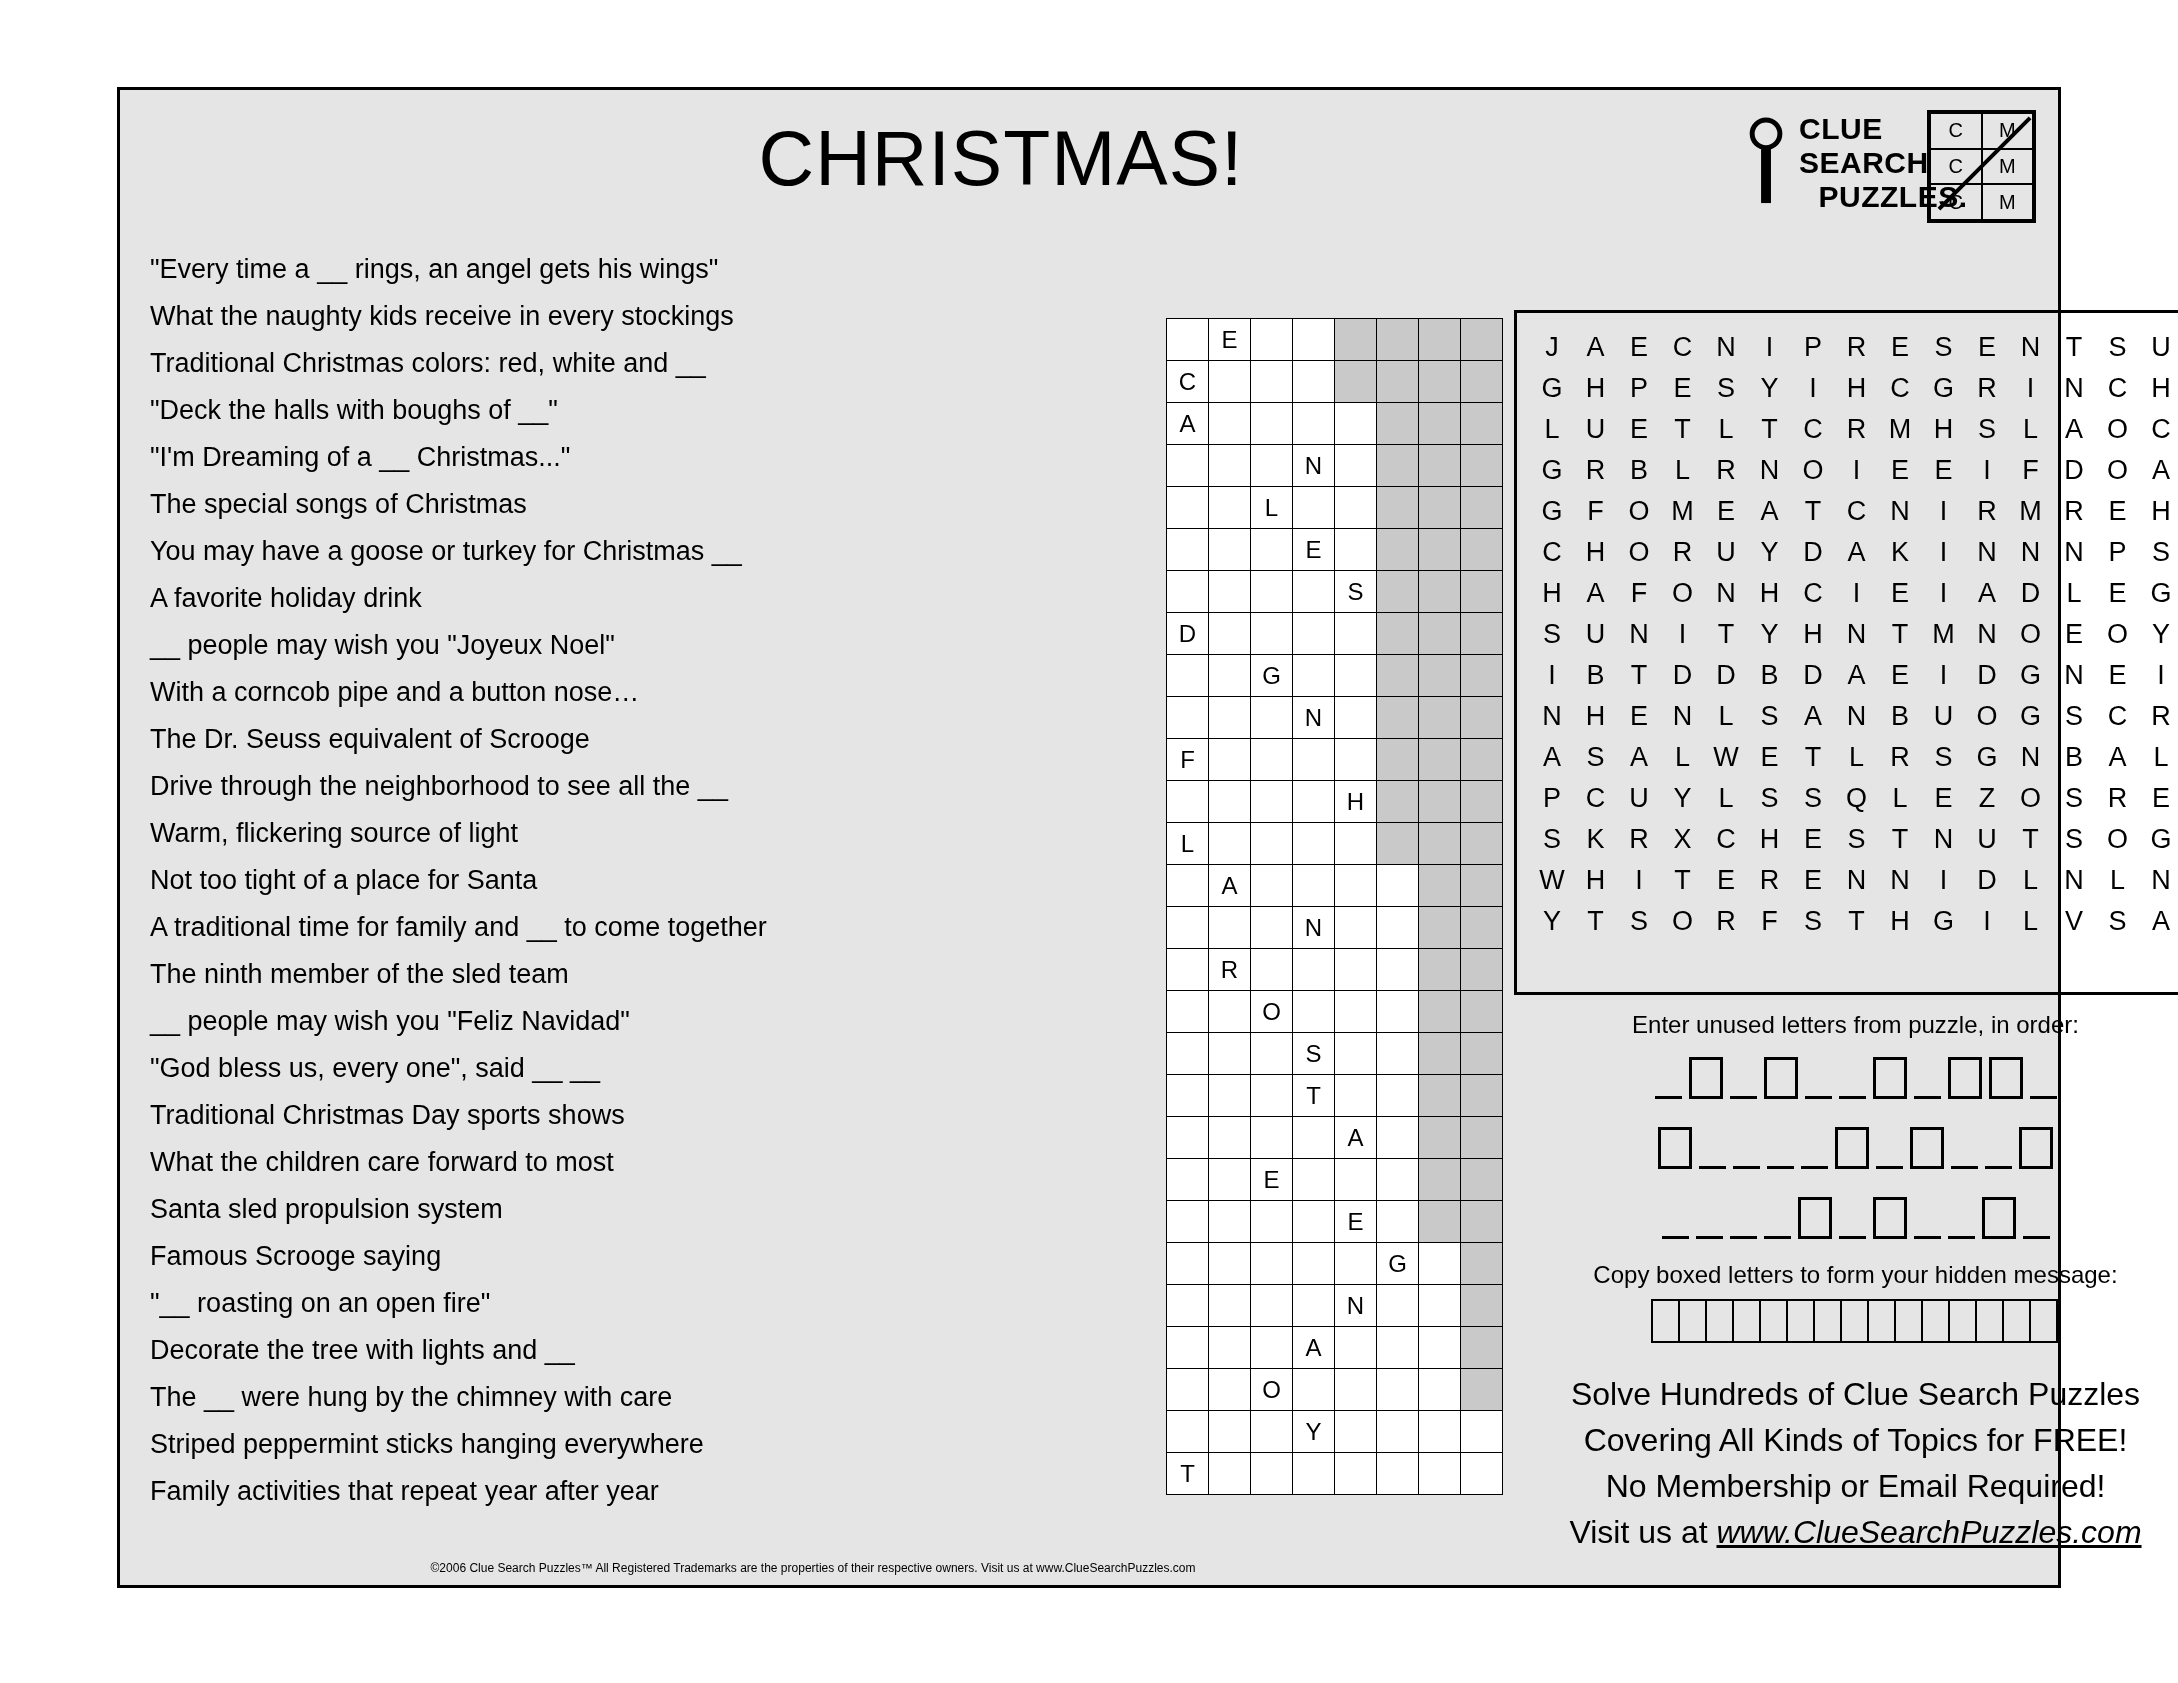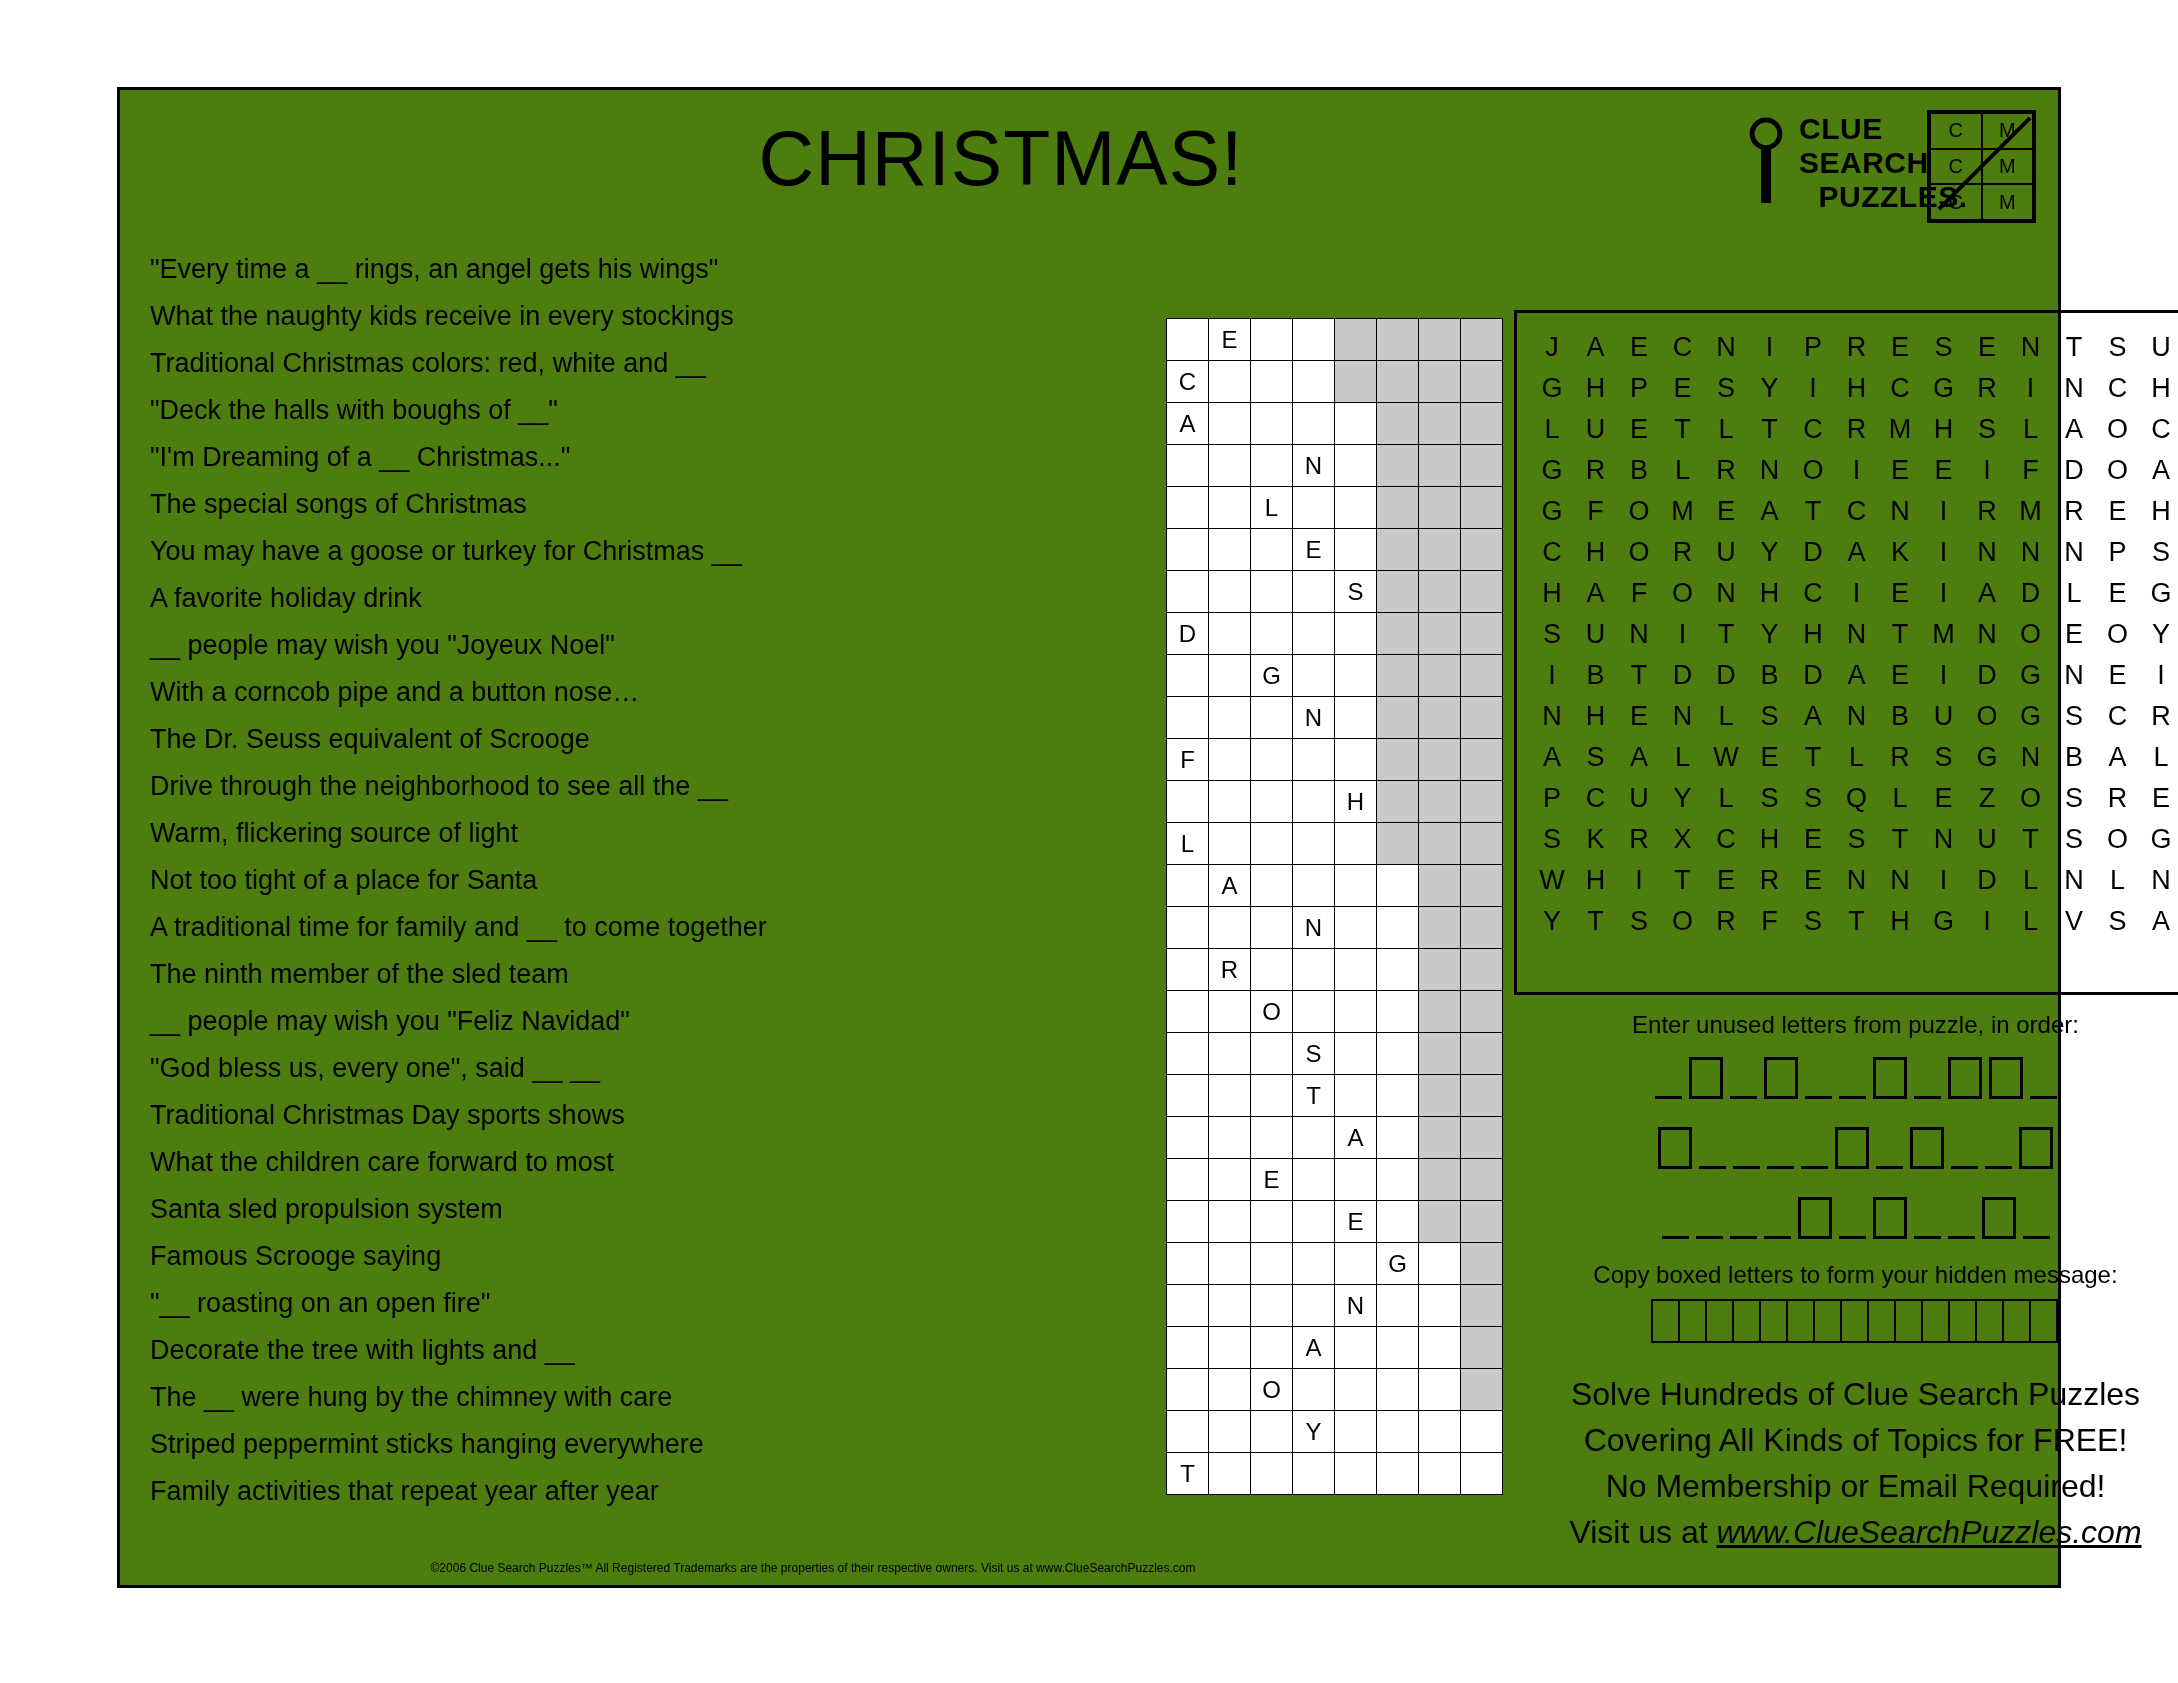--- a/index.html
+++ b/index.html
@@ -22,21 +22,21 @@
     padding: 0;
   }
   .sheet {
     position: absolute;
     left: 117px;
     top: 87px;
     width: 1944px;
     height: 1501px;
     border: 3px solid #000;
     box-sizing: border-box;
-    background: #4d7c0f;
+    background: #e5e5e5;
   }
 
   
   .title {
     position: absolute;
     left: 0;
     top: 24px;
     width: 1762px;
     text-align: center;
     font-size: 77px;

